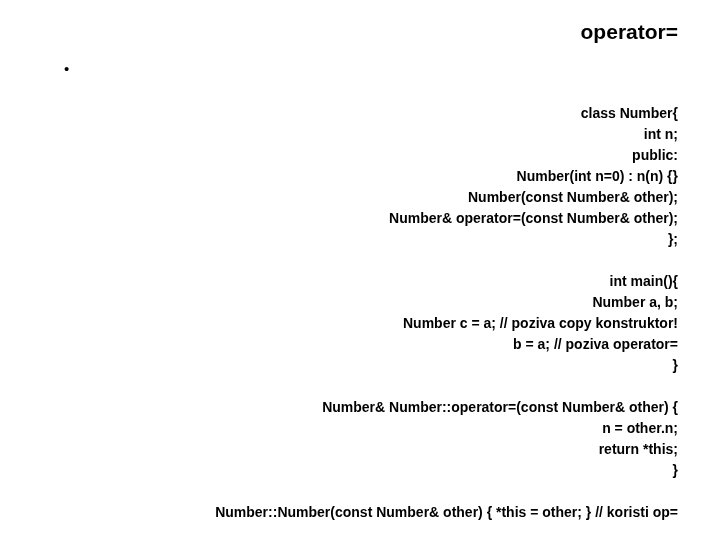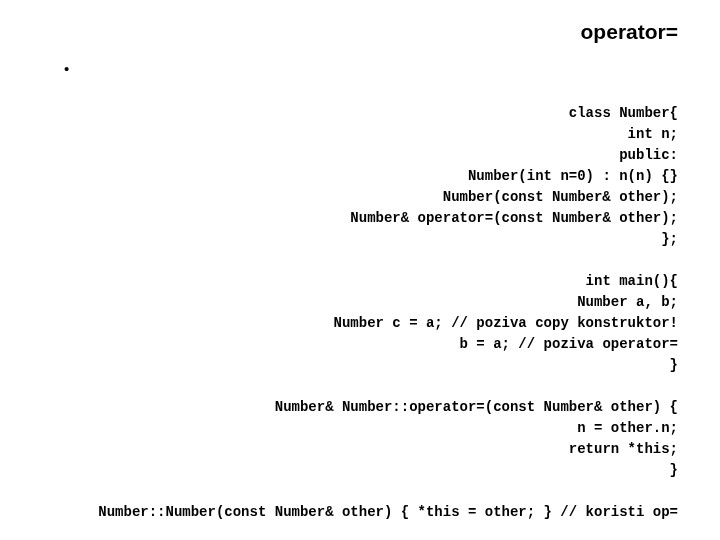--- a/index.html
+++ b/index.html
@@ -27,21 +27,21 @@
     align-items: baseline;
     font-size: 15px;
     margin-left: 22px;
     margin-bottom: 20px;
   }
   .bullet-dot {
     margin-right: 6px;
     font-size: 15px;
   }
   .code {
-    font-family: Liberation Mono, monospace;
+    font-family: Liberation Sans, sans-serif;
     font-size: 14px;
     font-weight: bold;
     line-height: 1.5;
     white-space: pre;
     margin-left: 2px;
     margin-top: 26px;
   }
 </style>
 </head>
 <body>

